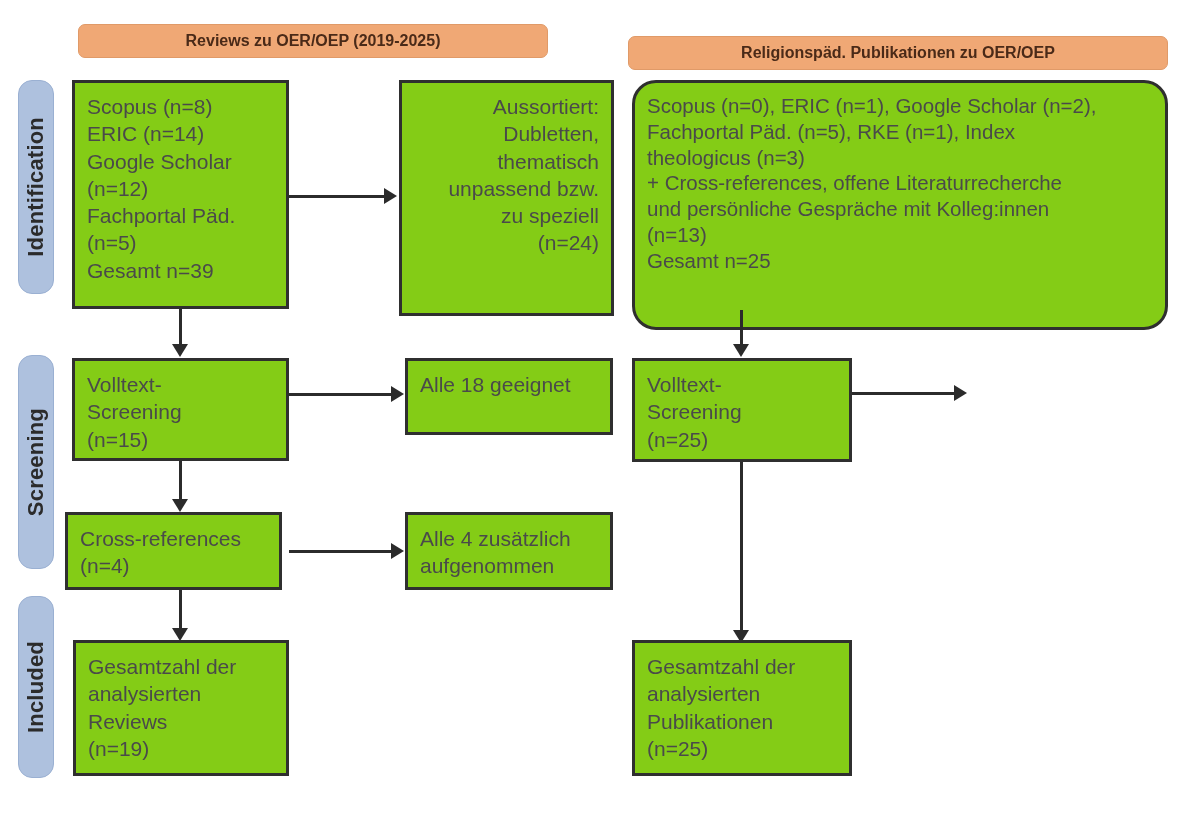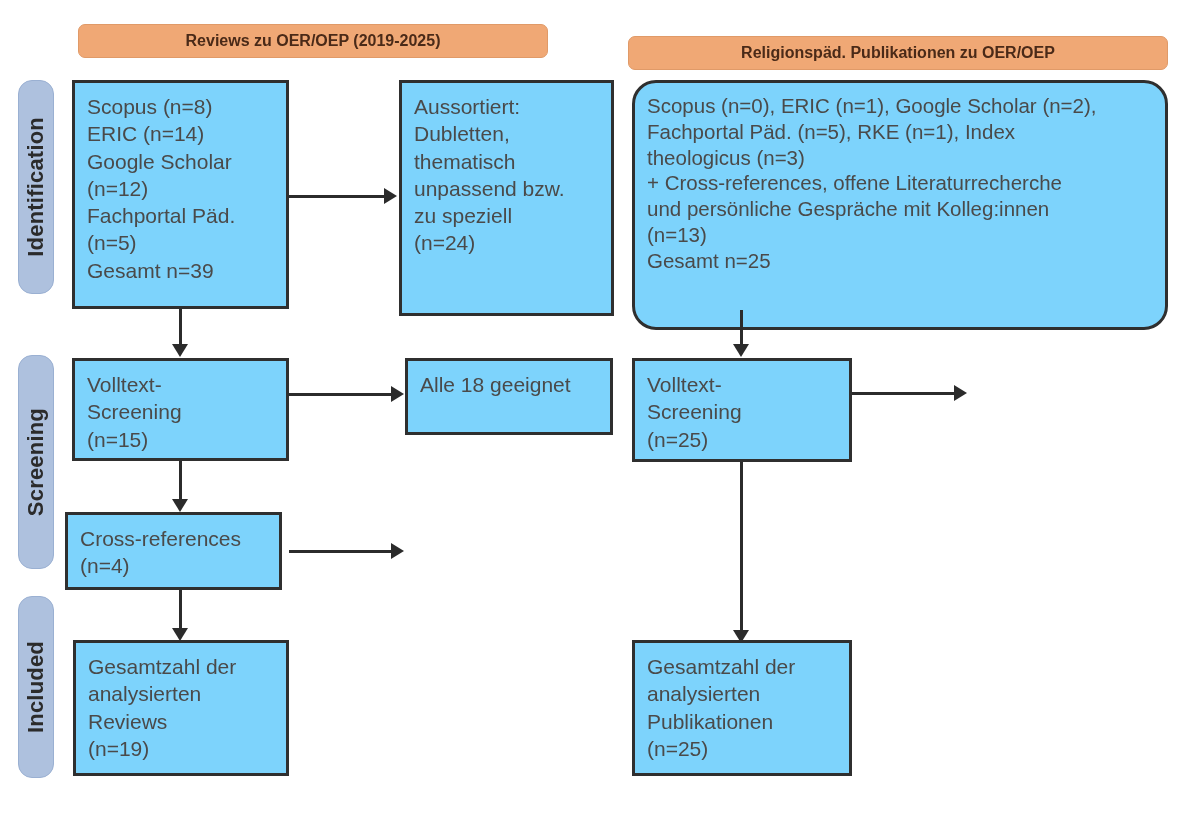--- a/index.html
+++ b/index.html
@@ -51,21 +51,21 @@
     justify-content: center;
     font-size: 16px;
     font-weight: bold;
     color: #4a2a18;
     white-space: nowrap;
   }
 
   
   .box {
     position: absolute;
-    background: #7dd3fc;
+    background: #84cc16;
     border: 3px solid #2f2f2f;
     box-sizing: border-box;
     padding: 10px 12px 8px 12px;
     font-size: 21px;
     line-height: 1.30;
     color: #4a4a4a;
     white-space: pre-line;
     overflow: hidden;
   }
   .box.compact { font-size: 20.5px; line-height: 1.26; }
@@ -118,21 +118,21 @@
   <div class="col-header" style="left:628px; top:36px; width:538px; height:32px;">Religionspäd. Publikationen zu OER/OEP</div>
 
   <div class="box" style="left:72px; top:80px; width:217px; height:229px;">Scopus (n=8)
 ERIC (n=14)
 Google Scholar
 (n=12)
 Fachportal Päd.
 (n=5)
 Gesamt n=39</div>
 
-  <div class="box" style="left:399px; top:80px; width:215px; height:236px;">Aussortiert:
+  <div class="box" style="left:399px; top:80px; width:215px; height:236px;text-align:right;">Aussortiert:
 Dubletten,
 thematisch
 unpassend bzw.
 zu speziell
 (n=24)</div>
 
   <div class="hline" style="left:289px; top:195px; width:95px;"></div>
   <div class="arrow-right" style="left:384px; top:188px;"></div>
 
   <div class="vline" style="left:179px; top:309px; width:3px; height:36px;"></div>
@@ -146,20 +146,22 @@
 
   <div class="hline" style="left:289px; top:393px; width:102px;"></div>
   <div class="arrow-right" style="left:391px; top:386px;"></div>
 
   <div class="vline" style="left:179px; top:461px; width:3px; height:40px;"></div>
   <div class="arrow-down" style="left:172px; top:499px;"></div>
 
   <div class="box" style="left:65px; top:512px; width:217px; height:78px;">Cross-references
 (n=4)</div>
 
+  <div class="box" style="left:405px; top:512px; width:208px; height:78px;">Alle 4 zusätzlich
+aufgenommen</div>
 
   <div class="hline" style="left:289px; top:550px; width:102px;"></div>
   <div class="arrow-right" style="left:391px; top:543px;"></div>
 
   <div class="vline" style="left:179px; top:590px; width:3px; height:40px;"></div>
   <div class="arrow-down" style="left:172px; top:628px;"></div>
 
   <div class="box" style="left:73px; top:640px; width:216px; height:136px;">Gesamtzahl der
 analysierten
 Reviews

